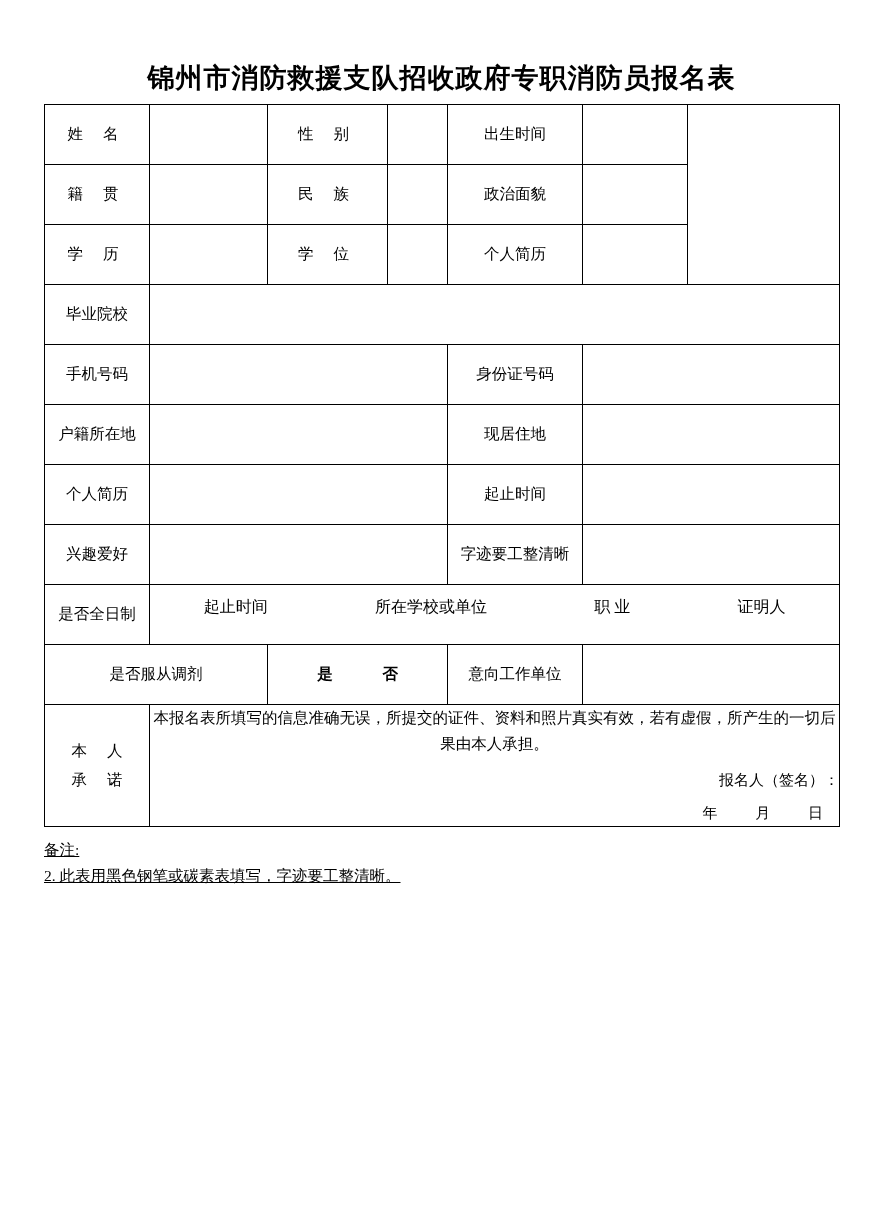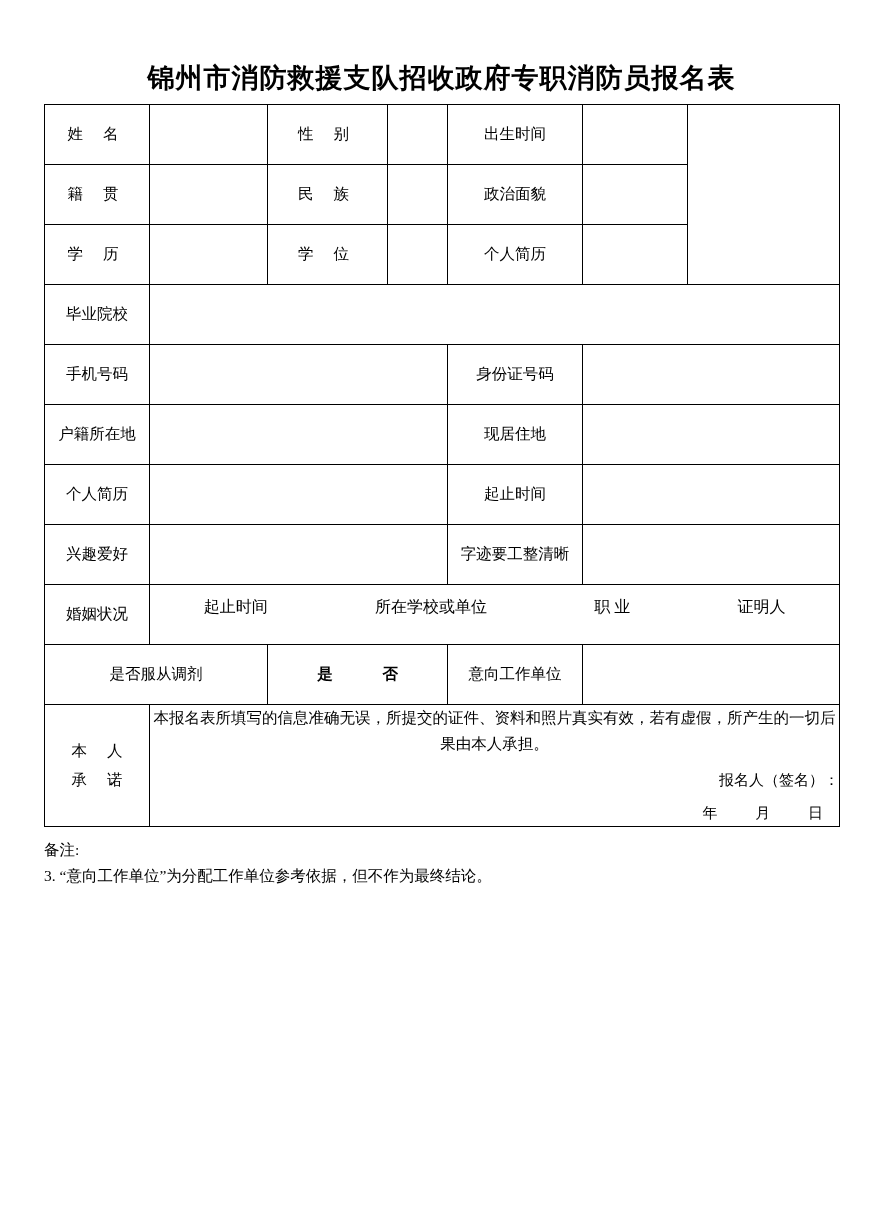--- a/index.html
+++ b/index.html
@@ -103,20 +103,21 @@
   .date-line span {
     display: inline-block;
     margin-left: 34px;
   }
   .notes {
     width: 795px;
     margin: 10px auto 0 auto;
     font-size: 15.5px;
     line-height: 1.72;
     font-family: "Liberation Serif", "DejaVu Serif", serif;
+    text-decoration: underline;
   }
   .notes div {
     white-space: nowrap;
   }
   .yesno {
     letter-spacing: 0;
     font-weight: bold;
   }
   .yesno span {
     display: inline-block;
@@ -190,21 +191,21 @@
         <td class="lbl">起止时间</td>
         <td colspan="2"></td>
       </tr>
       <tr>
         <td class="lbl">兴趣爱好</td>
         <td colspan="3"></td>
         <td class="lbl">字迹要工整清晰</td>
         <td colspan="2"></td>
       </tr>
       <tr>
-        <td class="lbl resume-cell">婚姻状况</td>
+        <td class="lbl resume-cell">是否全日制</td>
         <td colspan="6" class="resume-head">
           <div class="resume-head-inner">
             <div class="resume-head-row">
               <span>起止时间</span>
               <span>所在学校或单位</span>
               <span>职 业</span>
               <span>证明人</span>
             </div>
           </div>
         </td>
@@ -232,16 +233,16 @@
             <span>月</span>
             <span>日</span>
           </div>
         </td>
       </tr>
     </tbody>
   </table>
 
   <div class="notes">
     <div>备注:</div>
-    <div>3. “意向工作单位”为分配工作单位参考依据，但不作为最终结论。</div>
+    <div>2. 此表用黑色钢笔或碳素表填写，字迹要工整清晰。</div>
   </div>
 
 </div>
 
 </body></html>

